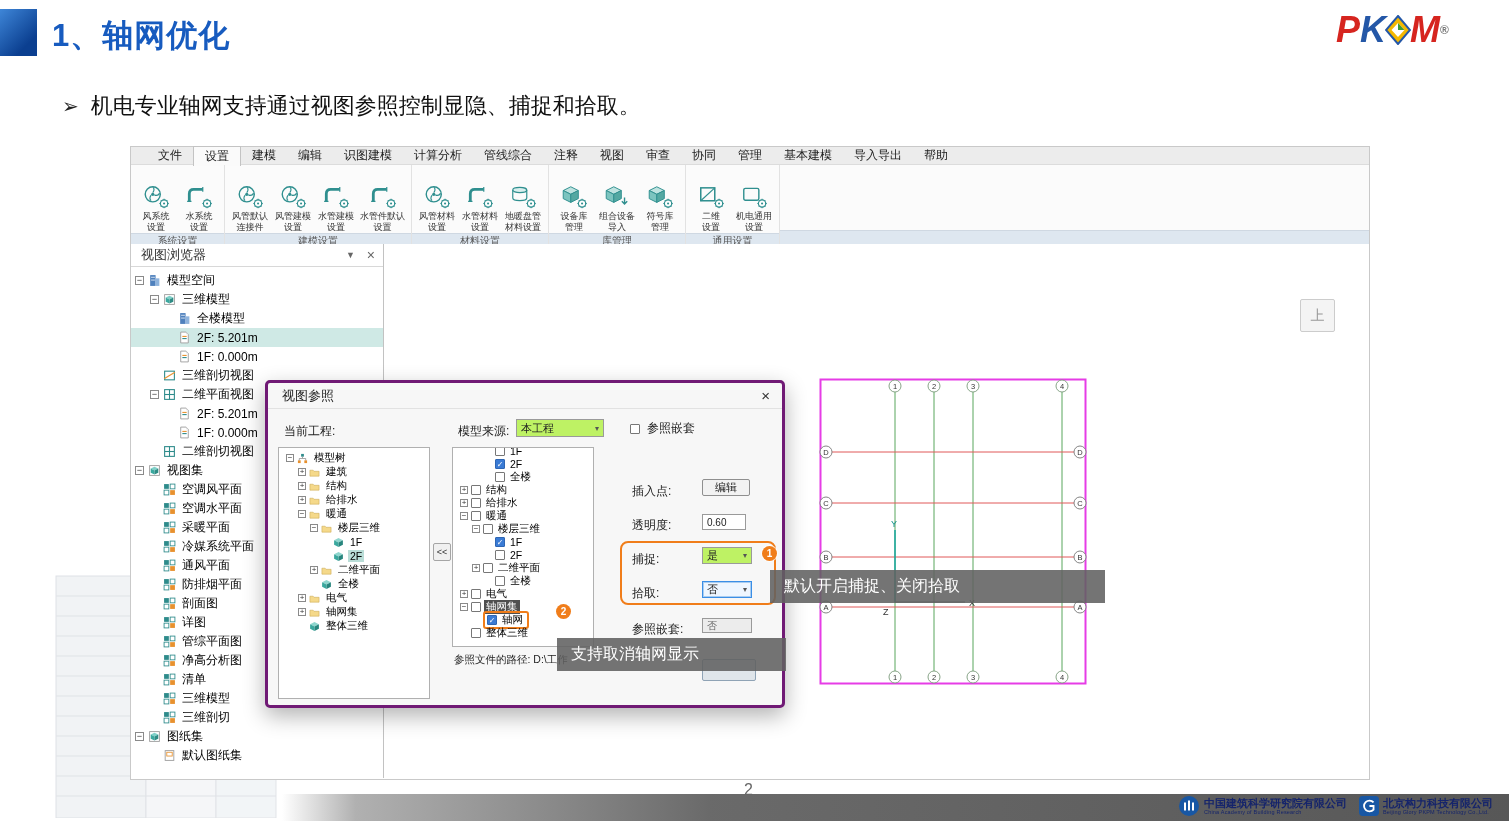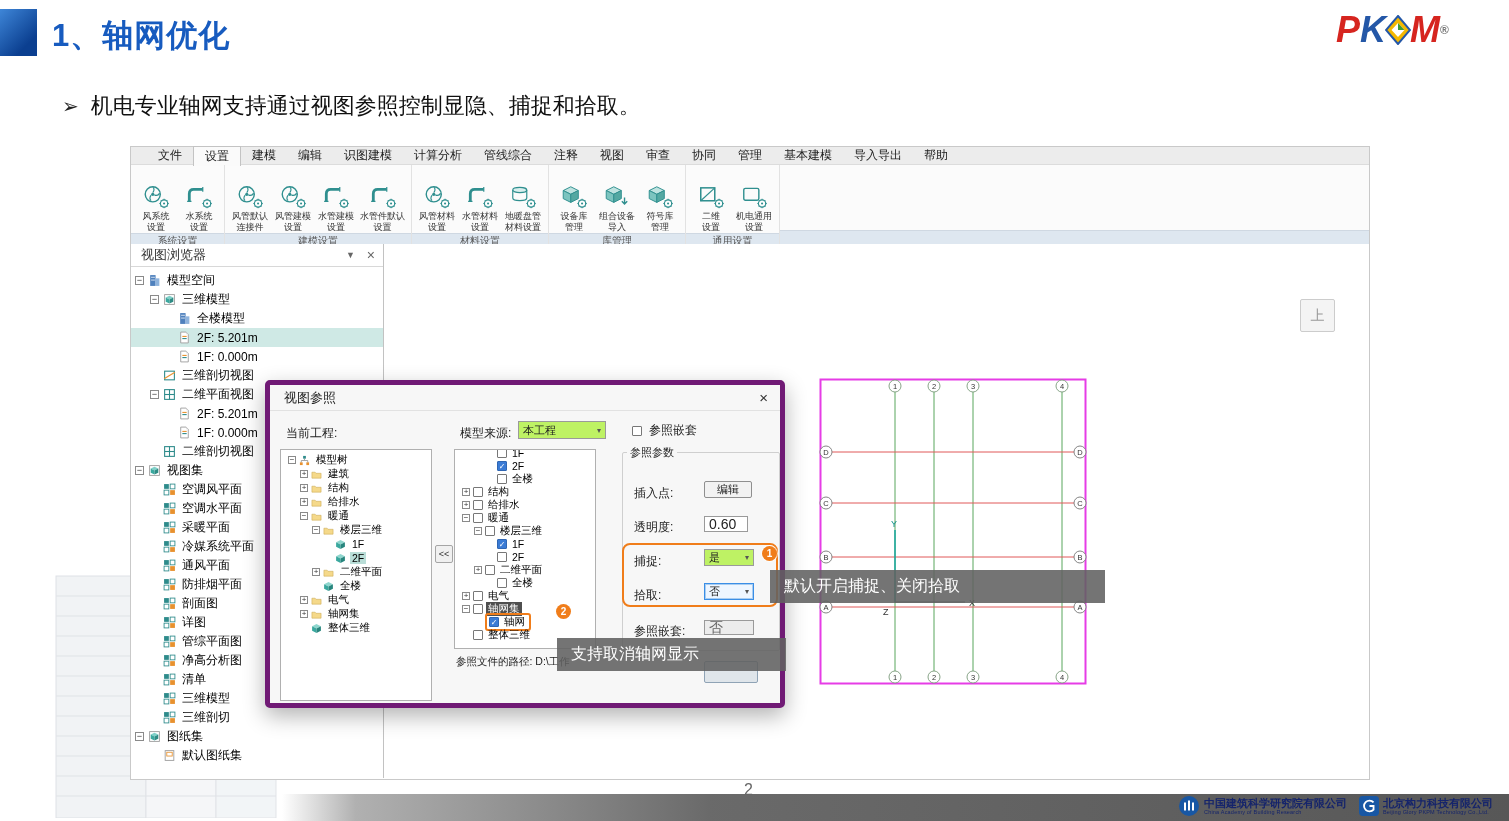--- a/index.html
+++ b/index.html
@@ -50,38 +50,38 @@
 .ticon svg{width:13px;height:13px;display:block}
 .tlabel{padding:0 2px}
 .tlabel.dark{background:#4f4f4f;color:#fff}
 .inner-wrap{display:inline-flex;align-items:center}
 .inner-wrap.orange-box{border:2px solid #f07d1a;border-radius:3px;padding:0 2px;margin:-2px 0}
 .canvas{flex:1;position:relative;background:#fff}
 .up-btn{position:absolute;left:916px;top:55px;width:35px;height:33px;background:#f4f4f4;border:1px solid #ccc;color:#999;font-size:14px;border-radius:2px}
 .grid-wrap{position:absolute;left:435px;top:134px;width:268px;height:307px}
 
 
-.dialog{left:265px;top:380px;width:520px;height:328px;background:#f7f7f7;border:5px solid #701a75;border-radius:5px;box-shadow:0 8px 22px rgba(0,0,0,.3);z-index:5}
+.dialog{left:265px;top:380px;width:520px;height:328px;background:#f7f7f7;border:3px solid #701a75;border-radius:5px;box-shadow:0 8px 22px rgba(0,0,0,.3);z-index:5}
 .dlg-title{height:26px;display:flex;align-items:center;padding:0 12px 0 14px;font-size:13px;color:#222;border-bottom:1px solid #e2e2e2}
 .dlg-close{margin-left:auto;color:#333;font-size:15px}
 .dialog .lbl{position:absolute;font-size:12px;color:#222;white-space:nowrap}
 .tree-box{position:absolute;background:#fff;border:1px solid #b0b0b0;overflow:hidden;padding:3px 0 0 3px}
 .tree-box .trow{height:14px;font-size:10.5px}
 #dlg-right-tree .trow{height:13px}
 .tree-box .expander{width:8px;height:8px;line-height:6px;font-size:8px;margin-right:3px}
 .tree-box .exp-sp{width:11px}
 .tree-box .ticon,.tree-box .ticon svg{width:11px;height:11px}
 .trow.sel-teal .tlabel{background:#b9ddd7}
 .cbx{width:10px;height:10px;border:1px solid #777;background:#fff;margin-right:3px;flex:none;font-size:8px;line-height:9px;text-align:center;color:#fff;border-radius:1px}
 .cbx.on{background:#3a7bd5;border-color:#2f66b3}
 .collapse-btn{position:absolute;width:18px;height:18px;font-size:9px;background:#f0f0f0;border:1px solid #a5a5a5;color:#333;border-radius:2px}
 .combo{position:absolute;height:18px;background:#bef264;border:1px solid #9a9a9a;font-size:11px;display:flex;align-items:center;padding:0 4px;color:#222}
 .combo .car{margin-left:auto;font-size:8px;color:#555;padding-left:4px}
 .combo.focused{border-color:#3a8ee6;box-shadow:inset 0 0 0 1px #a9cdf1;background:#eef6ff}
-.field{position:absolute;height:16px;background:#fff;border:1px solid #9a9a9a;font-size:14px;padding:0 4px;display:flex;align-items:center;color:#222}
+.field{position:absolute;height:16px;background:#fff;border:1px solid #9a9a9a;font-size:10px;padding:0 4px;display:flex;align-items:center;color:#222}
 .field.disabled{background:#ececec;color:#666}
 .btn-sm{position:absolute;height:17px;background:#f2f2f2;border:1px solid #8f8f8f;font-size:11px;padding:0 12px;color:#222;border-radius:2px}
 .params{position:absolute;border:1px solid #cfcfcf;border-radius:2px;background:transparent}
 .params legend{font-size:11px;color:#222;padding:0 3px;margin-left:4px}
 .cbx-row{position:absolute;display:flex;align-items:center;font-size:12px;color:#222;gap:4px}
 .orange-frame{position:absolute;border:2px solid #f07d1a;border-radius:8px;pointer-events:none}
 .partial-btn{position:absolute;width:54px;height:22px;background:#dfe5ea;border:1px solid #8fa3b5;border-radius:2px}
 
 
 .tooltip{position:absolute;height:33px;background:rgba(97,97,97,.88);color:#fff;font-size:16px;display:flex;align-items:center;padding:0 14px;z-index:6;white-space:nowrap}
@@ -1071,23 +1071,20 @@
         </div>
         <div class="trow" style="padding-left: 4px;">
           <span class="exp-sp"></span>
           <span class="inner-wrap">
             <span class="cbx"></span>
             <span class="tlabel">整体三维</span>
           </span>
         </div>
       </div>
 
-  <fieldset class="params" style="left:352px;top:60px;width:158px;height:206px">
-    <legend>参照参数</legend>
-  </fieldset>
   <span class="lbl" style="left:364px;top:100px">插入点:</span>
   <button class="btn-sm" style="left:434px;top:96px">编辑</button>
   <span class="lbl" style="left:364px;top:134px">透明度:</span>
   <div class="field" style="left:434px;top:131px;width:44px">0.60</div>
   <span class="lbl" style="left:364px;top:168px">捕捉:</span>
   <div class="combo" style="left:434px;top:164px;width:50px;height:17px">
     <span>是</span>
         <span class="car">▾</span>
   </div>
   <span class="lbl" style="left:364px;top:202px">拾取:</span>

